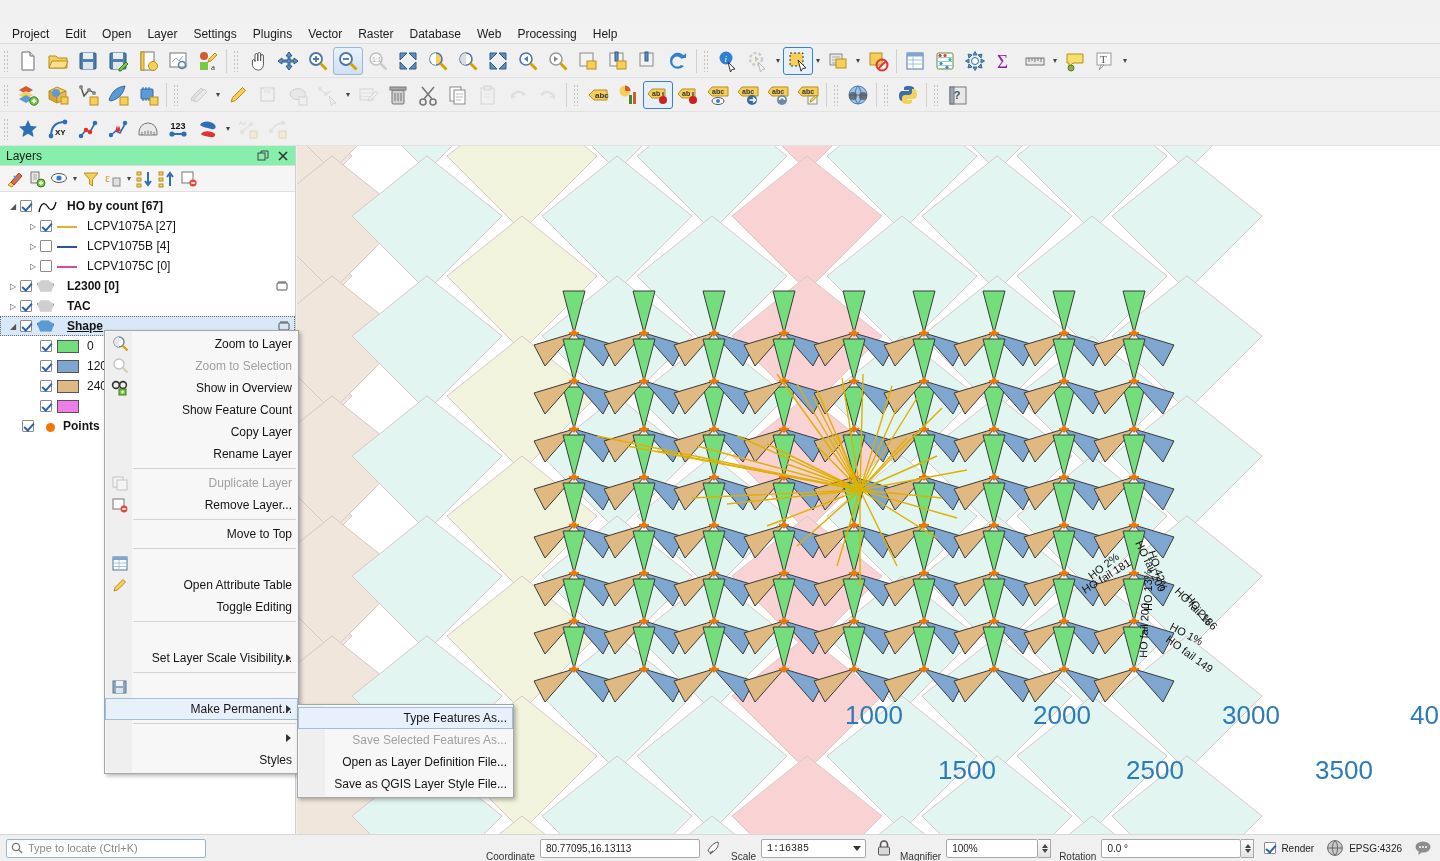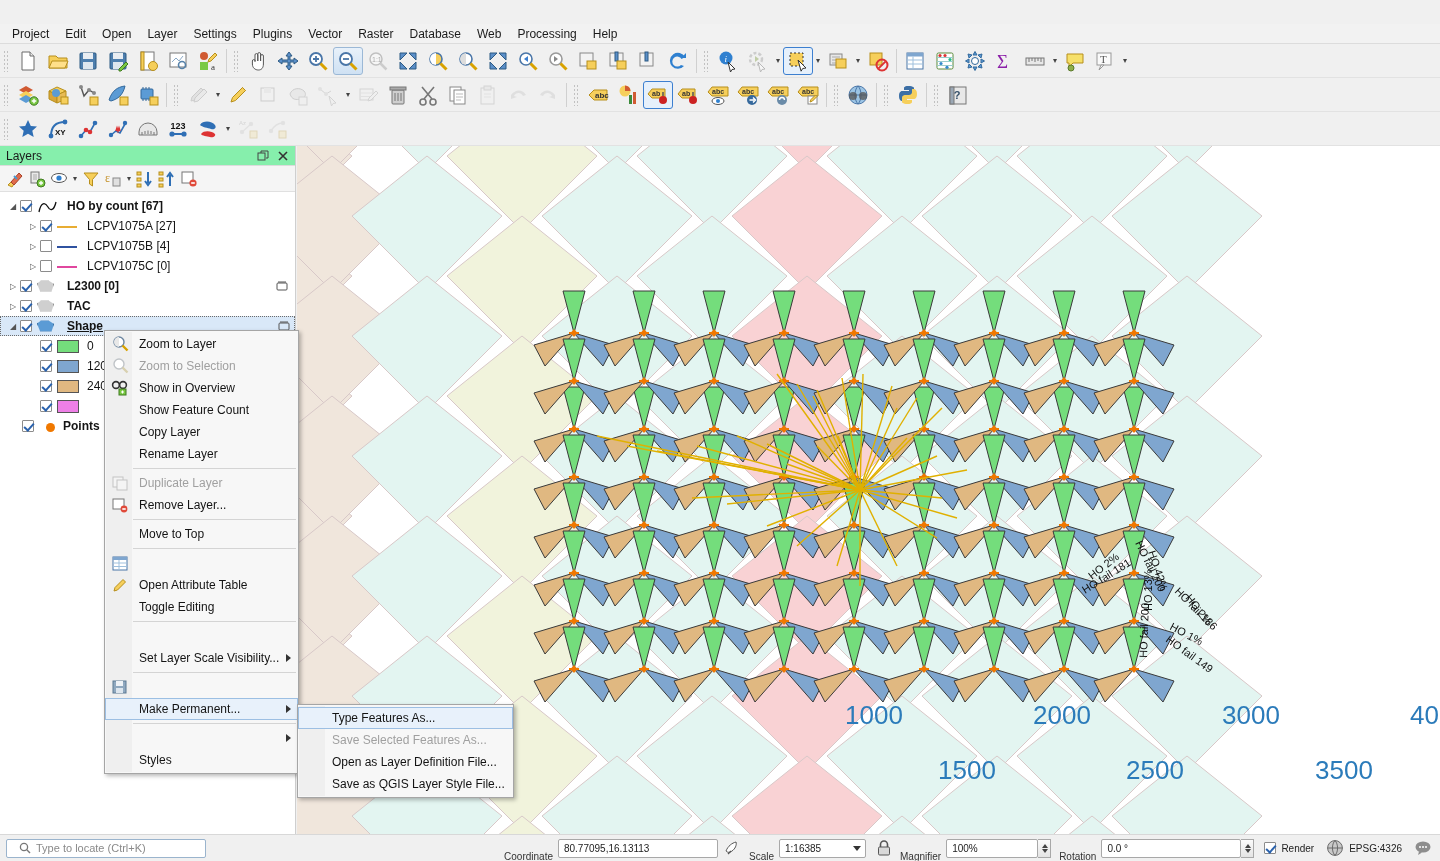--- a/index.html
+++ b/index.html
@@ -135,47 +135,47 @@
   .ctx {
     position:absolute; background:#f7f7f7; border:1px solid #a5a5a5;
     box-shadow: 2px 2px 4px rgba(0,0,0,.28);
     padding: 2px 0; font-size: 12px; color:#141414; z-index: 50;
   }
   #ctx-main { left: 104px; top: 330px; width: 195px; }
   #ctx-sub  { left: 297px; top: 704px; width: 217px; }
   .ctx-strip { position:absolute; left:1px; top:1px; bottom:1px; width:26px; background:#efefef; }
   .mi {
     position:relative; height:22px; display:flex; align-items:center;
-    padding-left:34px; padding-right:6px; white-space:nowrap;
+    padding-left:34px; padding-right:6px; white-space:nowrap;justify-content:flex-end;
   }
   .mi.dis { color:#a0a0a0; }
   .mi.hl { background:#e8f1fb; outline:1px solid #9cbfe3; outline-offset:-1px; }
   .mi .micon { position:absolute; left:6px; top:3px; width:18px; height:16px; }
   .mi .arrow { position:absolute; right:7px; top:7px; width:0;height:0;
     border-left:5px solid #333; border-top:4px solid transparent; border-bottom:4px solid transparent; }
   .ctx-sep { height:1px; background:#d4d4d4; margin: 3px 2px 3px 28px; }
 
   
   .statusbar {
     position:absolute; left:0; top:834px; width:1440px; height:27px;
     background:#f0f0f0; border-top:1px solid #d8d8d8;
     display:flex; align-items:center;
   }
   .locate {
     margin-left:6px; width:200px; height:19px; background:#fff;
     border:1px solid #9ab4cd; border-radius:2px; display:flex; align-items:center;
-    padding: 0 12px; font-size:11px; color:#8a8a8a;
+    padding: 0 4px; font-size:11px; color:#8a8a8a;
   }
   .sb-spacer { flex: 1 1 auto; }
   .sb-lab { font-size:10px; color:#333; margin: 16px 5px 0 8px; white-space:nowrap;}
   .sb-field {
     height:19px; background:#fff; border:1px solid #a8a8a8; border-radius:2px;
     display:flex;align-items:center; padding:0 5px; font-size:10px; color:#222;
   }
-  .sb-combo { position:relative; width:87px; }
+  .sb-combo { position:relative; width:105px;font-family:Liberation Mono, monospace; }
   .sb-combo .cv { position:absolute; right:4px; top:6px; width:0;height:0;
     border-top:5px solid #333; border-left:4px solid transparent; border-right:4px solid transparent;}
   .spin { width:13px; height:19px; border:1px solid #a8a8a8; border-left:none;
     background:linear-gradient(to bottom,#fbfbfb,#e4e4e4); position:relative; flex:none;}
   .spin::before, .spin::after {
     content:""; position:absolute; left:4px; width:0;height:0;
     border-left:3px solid transparent; border-right:3px solid transparent;
   }
   .spin::before { top:4px; border-bottom:4px solid #444; }
   .spin::after { bottom:4px; border-top:4px solid #444; }

